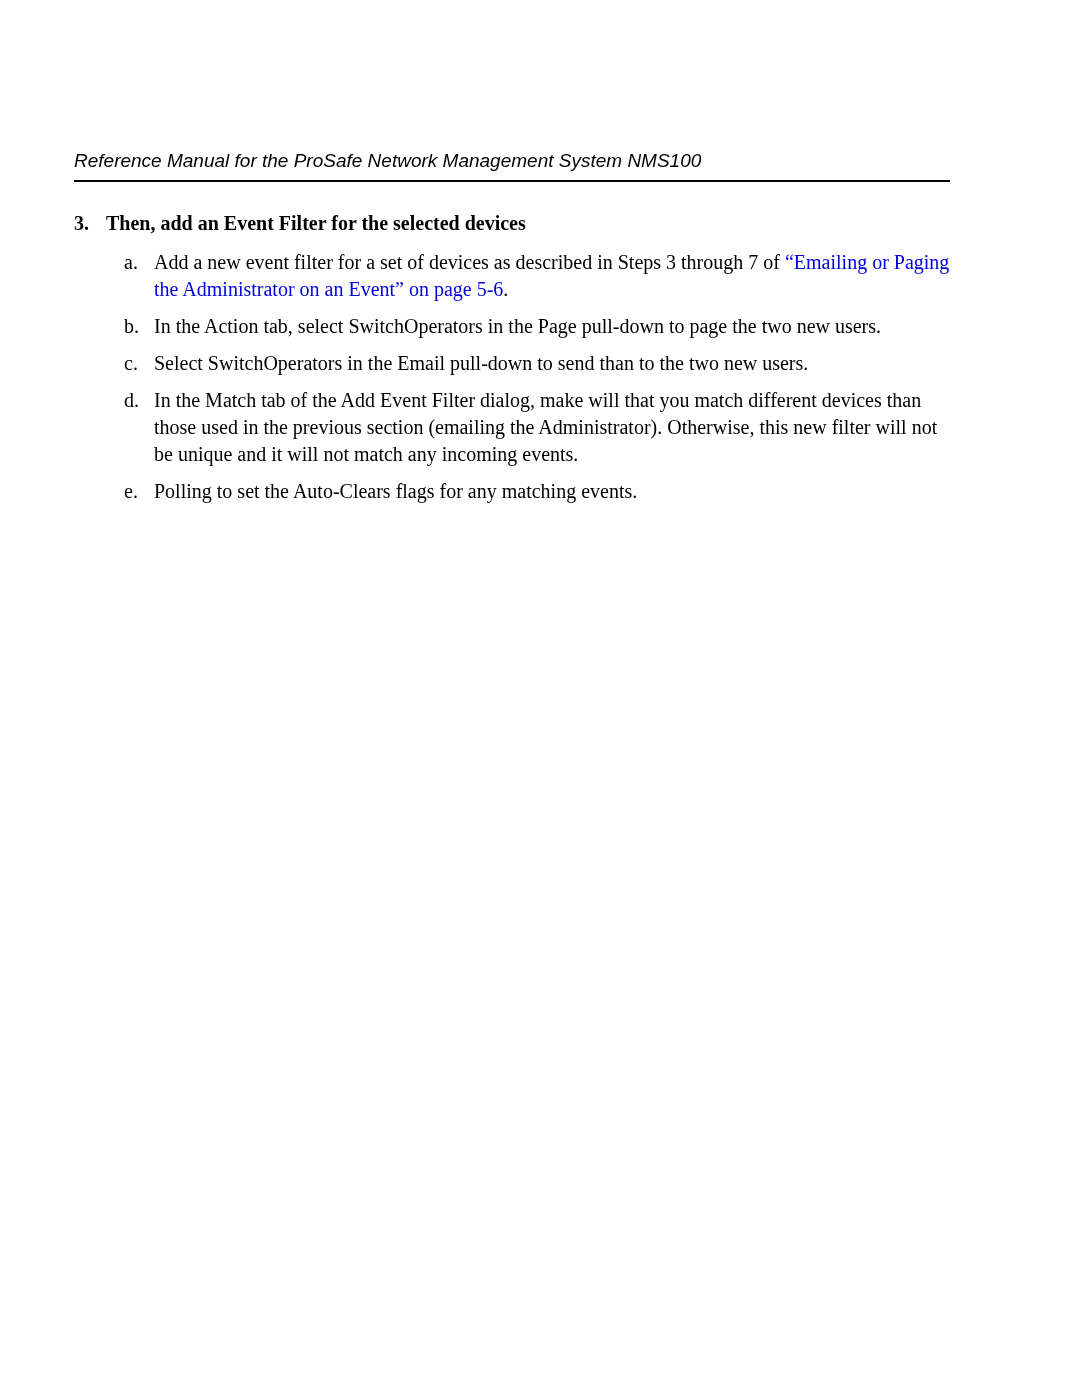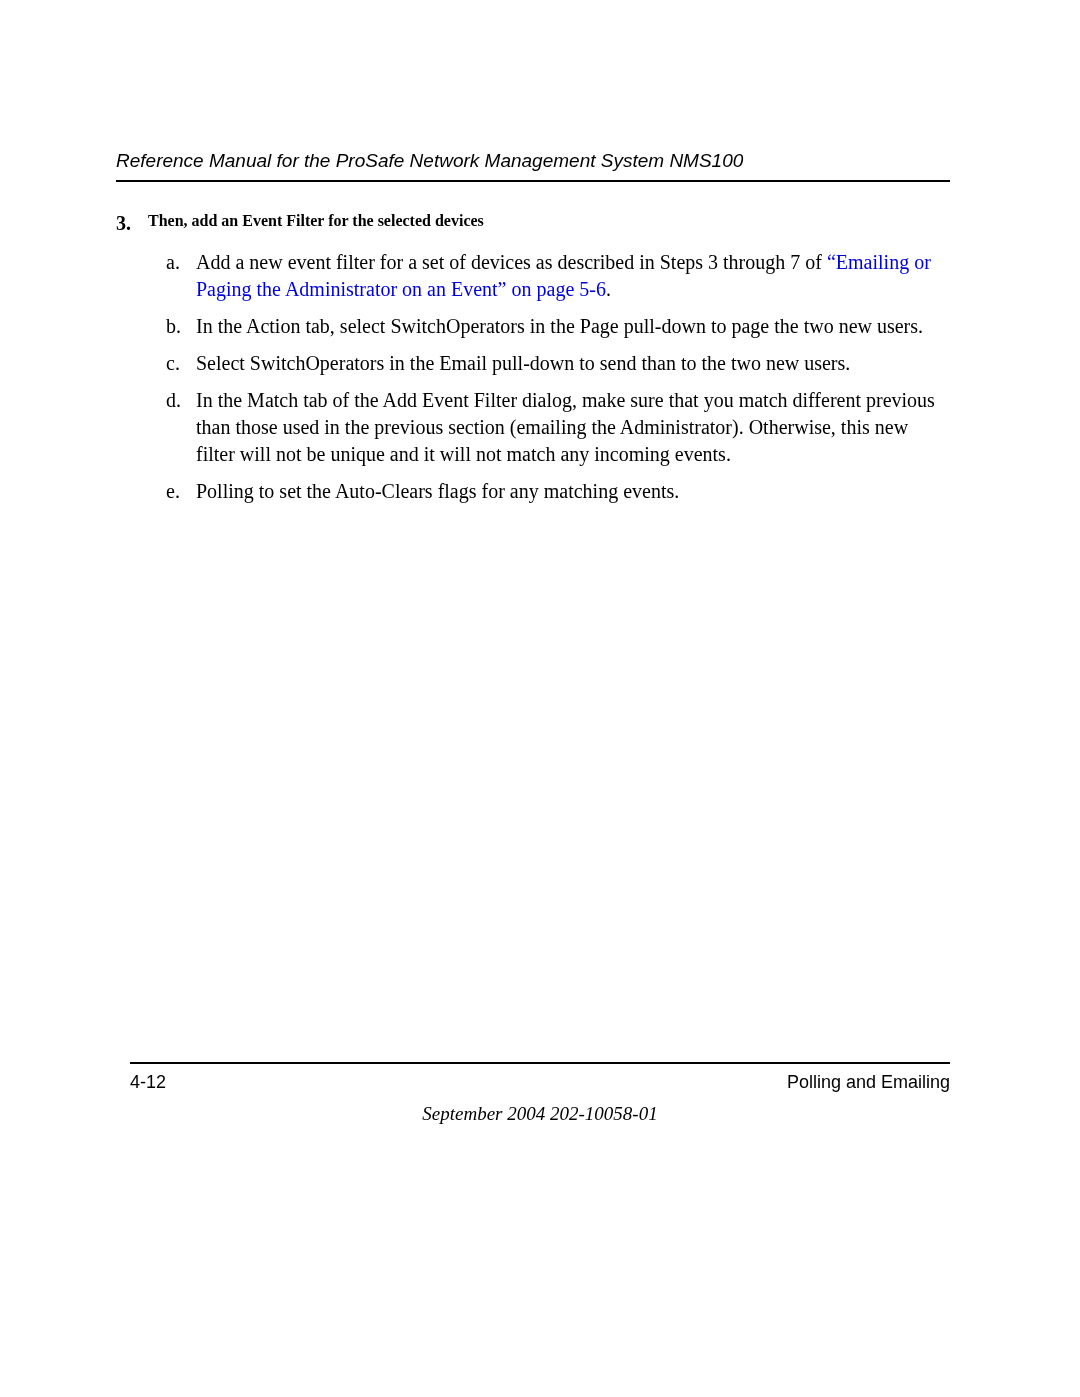--- a/index.html
+++ b/index.html
@@ -8,21 +8,21 @@
       box-sizing: border-box;
     }
     body {
       width: 1080px;
       height: 1397px;
       background: #ffffff;
       font-family: 'Times New Roman', Times, serif;
       position: relative;
     }
     .page {
-      padding: 150px 130px 0 116px;
+      padding: 150px 130px 0 74px;
       height: 100%;
       position: relative;
     }
     .header-title {
       font-style: italic;
       font-size: 19px;
       font-family: Arial, Helvetica, sans-serif;
       padding-bottom: 8px;
       border-bottom: 2px solid #000;
       margin-bottom: 30px;
@@ -32,21 +32,21 @@
       margin-bottom: 14px;
     }
     .step-num {
       font-weight: bold;
       font-size: 20px;
       width: 32px;
       flex-shrink: 0;
     }
     .step-title {
       font-weight: bold;
-      font-size: 16px;
+      font-size: 20px;
     }
     .sub-list {
       margin-left: 50px;
     }
     .sub-item {
       display: flex;
       margin-bottom: 10px;
       font-size: 20px;
       line-height: 1.35;
     }
@@ -106,29 +106,22 @@
       <div class="sub-text">In the Action tab, select SwitchOperators in the Page pull-down to page the two new users.</div>
     </div>
 
     <div class="sub-item">
       <div class="sub-letter">c.</div>
       <div class="sub-text">Select SwitchOperators in the Email pull-down to send than to the two new users.</div>
     </div>
 
     <div class="sub-item">
       <div class="sub-letter">d.</div>
-      <div class="sub-text">In the Match tab of the Add Event Filter dialog, make sure that you match different previous than those used in the previous section (emailing the Administrator). Otherwise, this new filter will not be unique and it will not match any incoming events.</div>
+      <div class="sub-text">In the Match tab of the Add Event Filter dialog, make will that you match different devices than those used in the previous section (emailing the Administrator). Otherwise, this new filter will not be unique and it will not match any incoming events.</div>
     </div>
 
     <div class="sub-item">
       <div class="sub-letter">e.</div>
       <div class="sub-text">Polling to set the Auto-Clears flags for any matching events.</div>
     </div>
   </div>
 
-  <div class="footer">
-    <div class="footer-line">
-      <span>4-12</span>
-      <span>Polling and Emailing</span>
-    </div>
-    <div class="footer-date">September 2004 202-10058-01</div>
-  </div>
 </div>
 
 </body></html>

